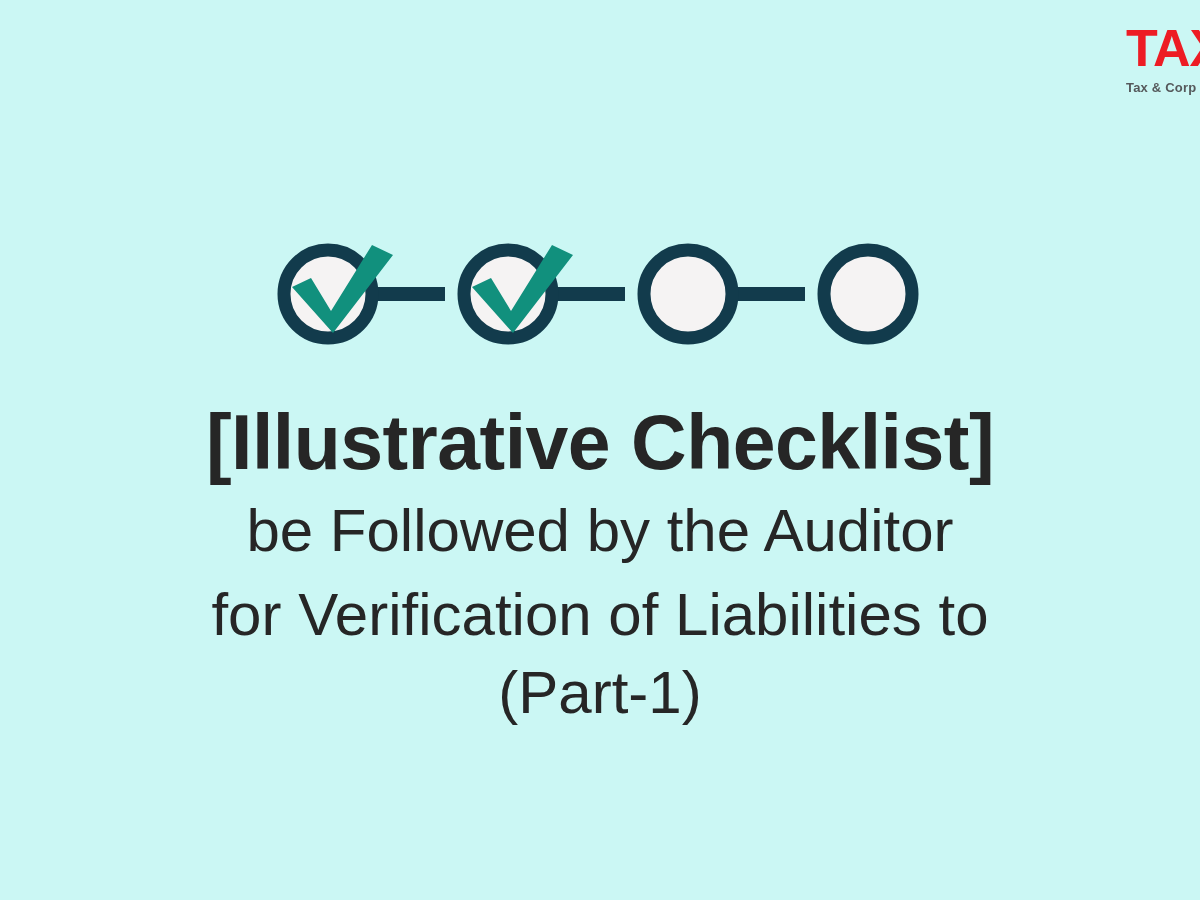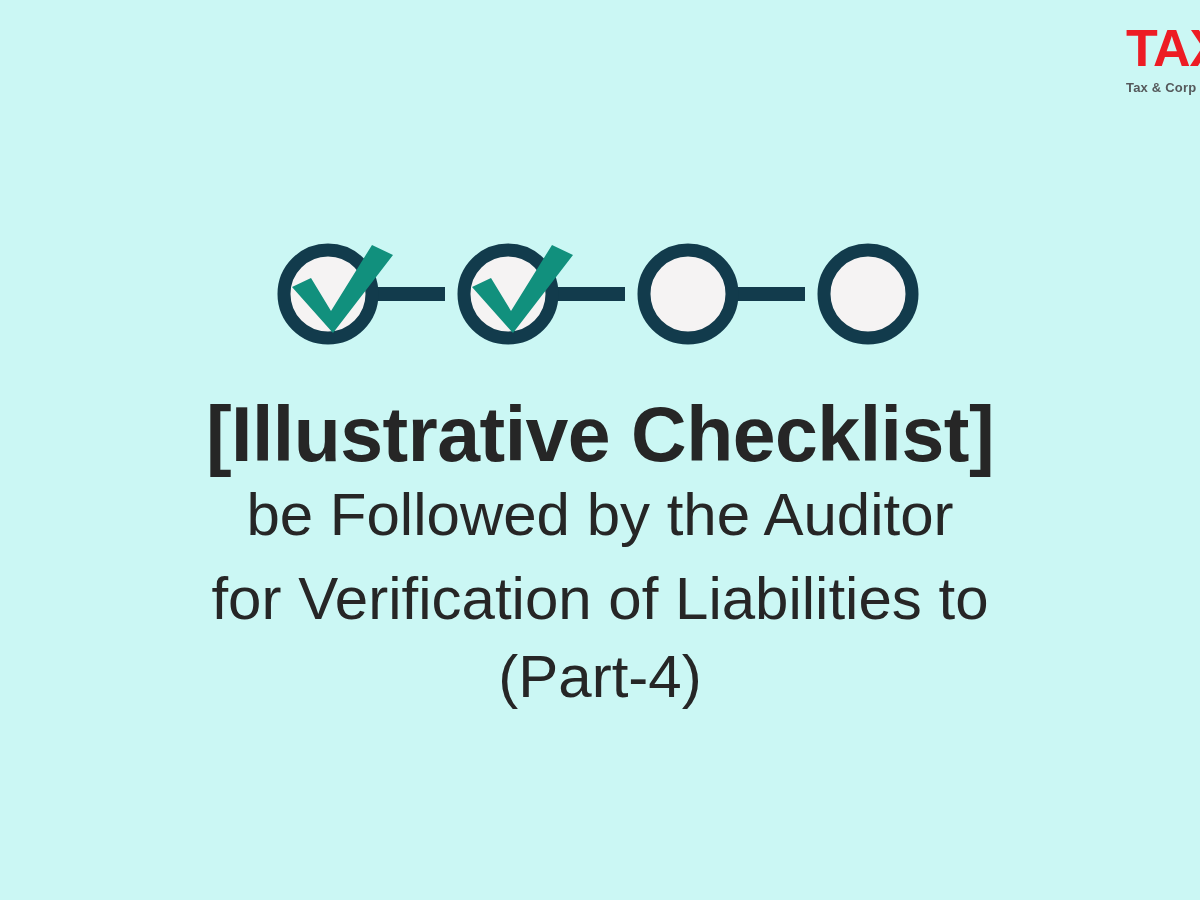--- a/index.html
+++ b/index.html
@@ -71,21 +71,21 @@
     width: 1200px;
     text-align: center;
   }
   .headline-main {
     font-family: "Liberation Sans", sans-serif;
     font-weight: bold;
     font-size: 77px;
     line-height: 84px;
     letter-spacing: -0.5px;
     color: #262626;
-    margin: 0;
+    margin: 8px;
     white-space: nowrap;
   }
   .headline-sub {
     font-family: "Liberation Sans", sans-serif;
     font-weight: normal;
     font-size: 60px;
     line-height: 78px;
     letter-spacing: 0px;
     color: #262626;
     margin: 0;
@@ -130,16 +130,16 @@
         <circle cx="603" cy="69" r="44" fill="#F5F3F3" stroke="#123B4C" stroke-width="13"></circle>
       </g>
 
     </svg>
   </div>
 
   <div class="headline-block">
     <div class="headline-main">[Illustrative Checklist]</div>
     <div class="headline-sub">be Followed by the Auditor</div>
     <div class="headline-sub first">for Verification of Liabilities to</div>
-    <div class="headline-sub">(Part-4)</div>
+    <div class="headline-sub">(Part-1)</div>
   </div>
 
 </div>
 
 </body></html>

